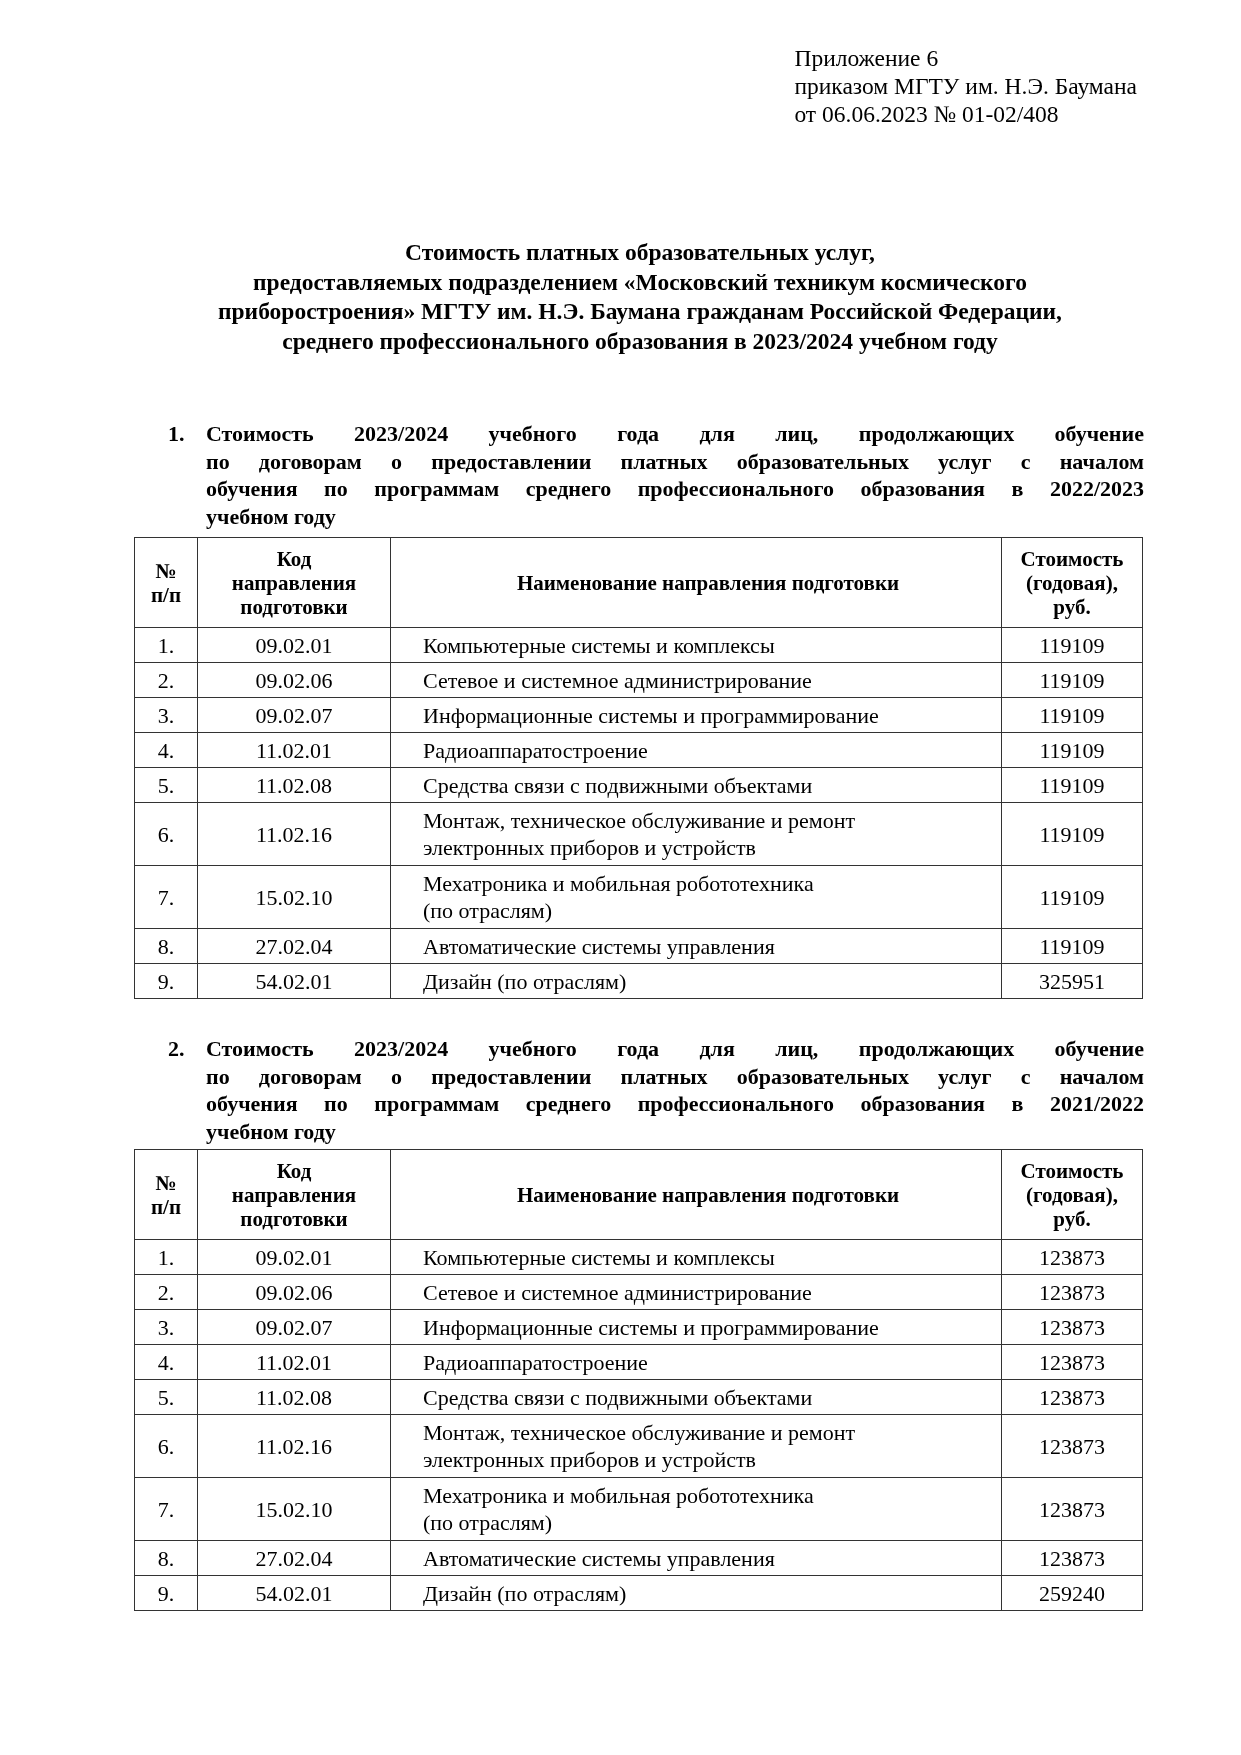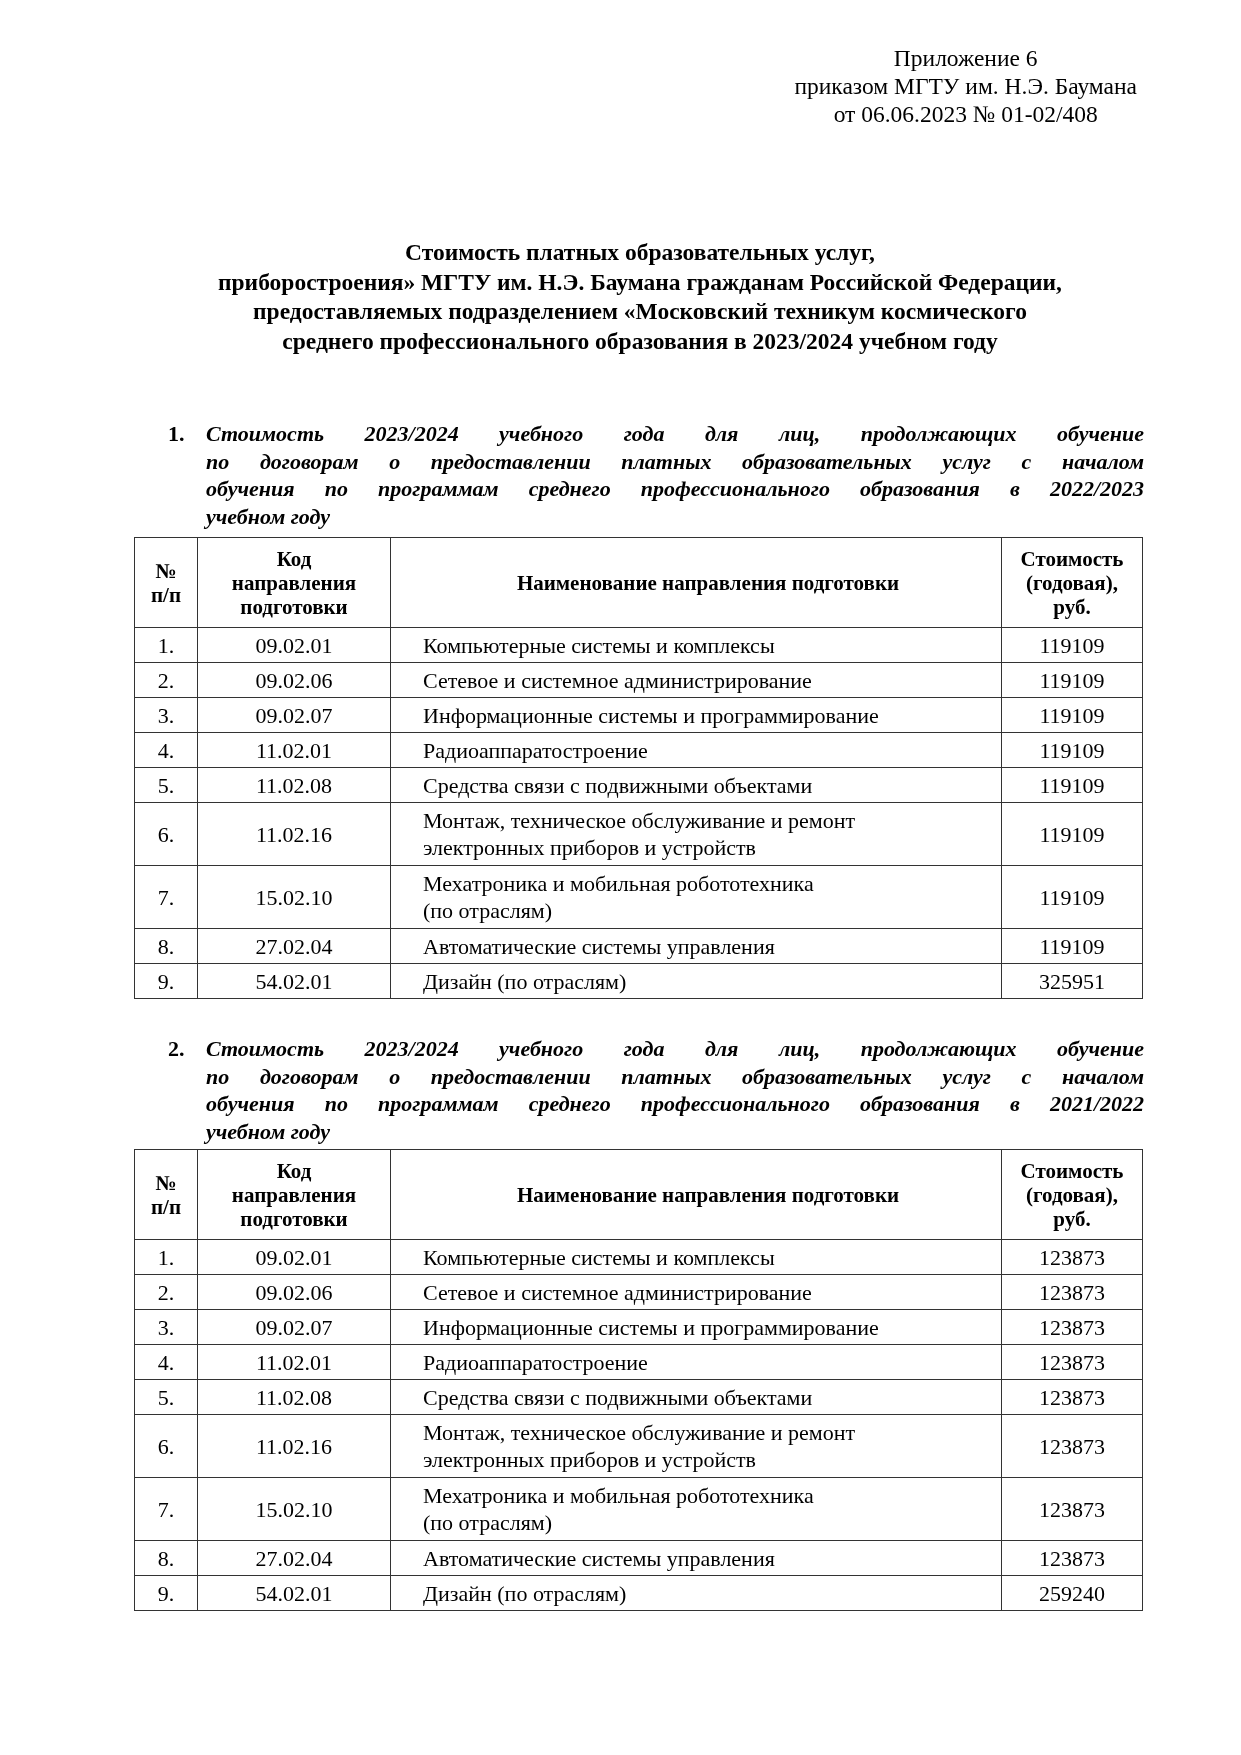--- a/index.html
+++ b/index.html
@@ -1,28 +1,28 @@
 <!DOCTYPE html>
 <html><head>
   <meta charset="utf-8">
   <style>
     html, body { margin: 0; padding: 0; background: #ffffff; }
     body { width: 1241px; height: 1755px; position: relative; overflow: hidden;
       font-family: "Liberation Serif", "DejaVu Serif", serif; color: #000; }
-    .approval { position: absolute; right: 104px; top: 44px; text-align: center;
+    .approval { position: absolute; right: 104px; top: 44px; text-align: left;
       font-size: 23.5px; line-height: 28px; }
     .approval div { white-space: nowrap; }
     .title { position: absolute; left: 130px; width: 1020px; top: 238px; text-align: center;
       font-weight: bold; font-size: 23.5px; line-height: 29.5px; }
     .title div { white-space: nowrap; }
     .section-heading { position: absolute; left: 168px; width: 976px; font-weight: bold;
       font-size: 22px; line-height: 27.5px; text-align: justify; }
     .section-heading .num { position: absolute; left: 0; top: 0; }
     .section-heading .text { margin-left: 38px; display: block; }
-    .section-heading .text span { display: block; text-align: justify; text-align-last: justify; white-space: nowrap; font-style: italic; }
+    .section-heading .text span { display: block; text-align: justify; text-align-last: justify; white-space: nowrap; }
     .section-heading .text span.last { text-align-last: left; }
     table.price { position: absolute; left: 134px; width: 1009px; border-collapse: collapse;
       font-size: 22px; }
     table.price td, table.price th { border: 1.5px solid #333; padding: 0 8px; vertical-align: middle; }
     table.price th { font-weight: bold; line-height: 24px; font-size: 21px; text-align: center; }
     table.price td { line-height: 27px; }
     table.price .c-num { width: 46px; text-align: center; }
     table.price .c-code { width: 176px; text-align: center; }
     table.price .c-name { text-align: left; padding-left: 32px; }
     table.price .c-cost { width: 124px; text-align: center; }
@@ -35,22 +35,22 @@
 <body>
 
 <div class="approval">
   <div>Приложение 6</div>
   <div>приказом МГТУ им. Н.Э. Баумана</div>
   <div>от 06.06.2023  № 01-02/408</div>
 </div>
 
 <div class="title">
   <div>Стоимость платных образовательных услуг,</div>
+  <div>предоставляемых подразделением «Московский техникум космического</div>
   <div>приборостроения» МГТУ им. Н.Э. Баумана гражданам Российской Федерации,</div>
-  <div>предоставляемых подразделением «Московский техникум космического</div>
   <div>среднего профессионального образования в 2023/2024 учебном году</div>
 </div>
 
 <div class="section-heading" style="top:420px;">
   <span class="num">1.</span>
   <span class="text">
     <span>Стоимость 2023/2024 учебного года для лиц, продолжающих обучение</span>
     <span>по договорам о предоставлении платных образовательных услуг с началом</span>
     <span>обучения по программам среднего профессионального образования в 2022/2023</span>
     <span class="last">учебном году</span>

